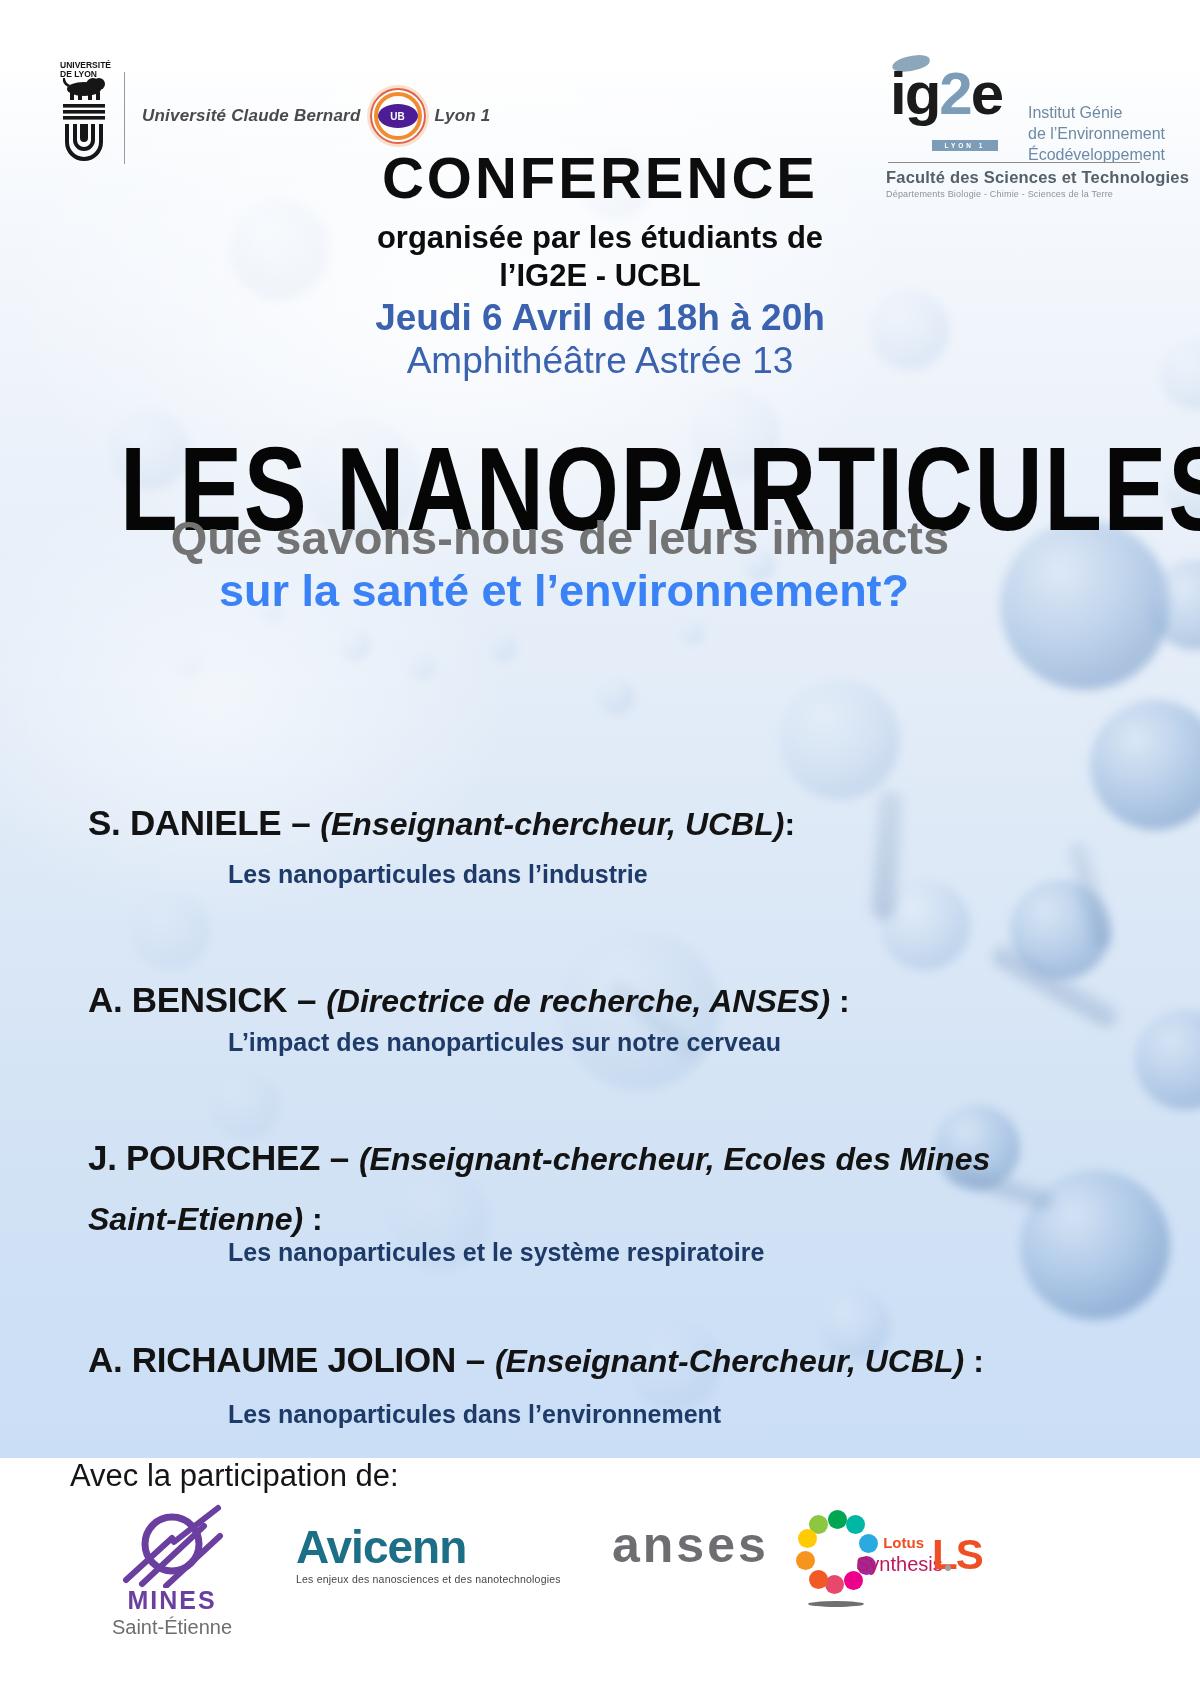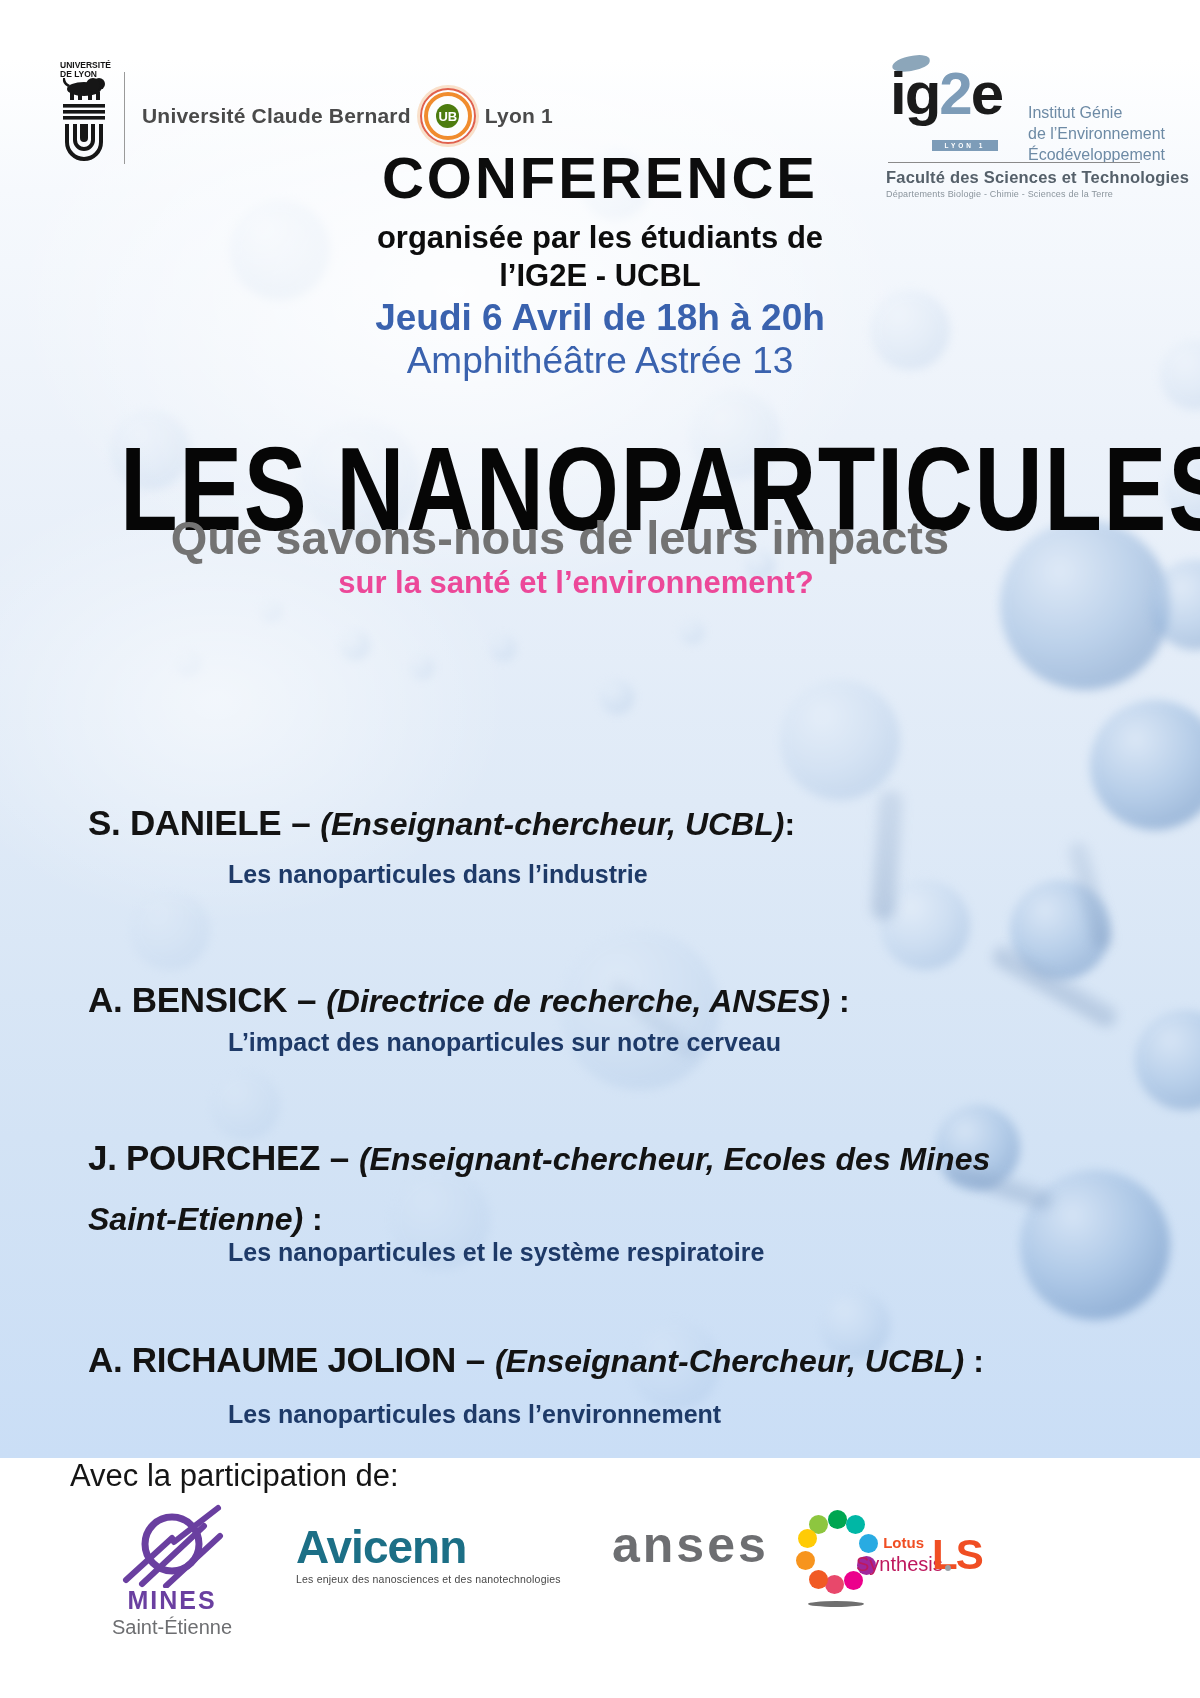--- a/index.html
+++ b/index.html
@@ -16,25 +16,25 @@
       radial-gradient(ellipse 420px 320px at 18% 48%, rgba(255,255,255,.55), rgba(255,255,255,0) 70%);}
   .sph{position:absolute;border-radius:50%;filter:blur(5px);
     background:radial-gradient(circle at 35% 30%, #eaf2fb 0%, #bcd2ec 45%, #8fb0d8 78%, rgba(143,176,216,0) 100%);}
   .sph.d{background:radial-gradient(circle at 35% 30%, #d7e5f6 0%, #9dbce0 45%, #6f95c4 80%, rgba(111,149,196,0) 100%);}
   .rod{position:absolute;border-radius:20px;filter:blur(6px);
     background:linear-gradient(180deg, rgba(160,184,214,.8), rgba(112,142,182,.8));}
   
   .udl{position:absolute;left:52px;top:58px;}
   .hdr-divider{position:absolute;left:124px;top:72px;width:1px;height:92px;background:#9a9a9a;}
   .ucbl{position:absolute;left:142px;top:88px;display:flex;align-items:center;gap:9px;}
-  .ucbl .lbl{font-size:21px;font-weight:bold;color:#4a4a4a;letter-spacing:.2px;}
+  .ucbl .lbl{font-size:17px;font-weight:bold;color:#4a4a4a;letter-spacing:.2px;font-style:italic;}
   .ucb-ring{width:52px;height:52px;border-radius:50%;border:2px solid #e0614d;display:flex;align-items:center;justify-content:center;
     box-shadow:0 0 0 3px rgba(240,140,46,.25);}
   .ucb-ring2{width:40px;height:40px;border-radius:50%;border:4px solid #f08c2e;display:flex;align-items:center;justify-content:center;}
-  .ucb-core{width:23px;height:24px;border-radius:50%;background:#4d7c0f;color:#fff;font-size:13px;font-weight:bold;
+  .ucb-core{width:40px;height:24px;border-radius:50%;background:#4c1d95;color:#fff;font-size:10px;font-weight:bold;
     display:flex;align-items:center;justify-content:center;}
   .ig2e{position:absolute;left:886px;top:56px;width:300px;}
   .ig2e-logotype{position:absolute;left:4px;top:8px;font-size:60px;font-weight:bold;letter-spacing:-2px;color:#1b1b1b;line-height:1;}
   .ig2e-logotype .two{color:#7d9cb8;}
   .ig2e-cloud{position:absolute;left:6px;top:0px;width:38px;height:15px;background:#8ca6ba;
     border-radius:60% 40% 55% 45%;transform:rotate(-8deg);}
   .ig2e-lyonbar{position:absolute;left:46px;top:84px;width:66px;height:11px;background:#7d9cb8;color:#fff;
     font-size:6.5px;font-weight:bold;letter-spacing:3px;text-align:center;line-height:11px;}
   .ig2e-inst{position:absolute;left:142px;top:46px;font-size:16px;color:#6d8aa5;line-height:1.32;}
   .ig2e-rule{position:absolute;left:2px;top:106px;width:252px;height:1px;background:#8a8a8a;}
@@ -44,21 +44,21 @@
   .intro{position:absolute;left:0;top:0;width:1115px;text-align:center;}
   .conf-title{position:absolute;left:0;top:144px;width:100%;font-size:58px;font-weight:800;letter-spacing:3px;color:#0d0d0d;}
   .org1{position:absolute;left:0;top:220px;width:100%;font-size:31px;font-weight:bold;color:#0d0d0d;}
   .org2{position:absolute;left:0;top:258px;width:100%;font-size:31px;font-weight:bold;color:#0d0d0d;}
   .date{position:absolute;left:0;top:297px;width:100%;font-size:37px;font-weight:bold;color:#3a62ae;}
   .venue{position:absolute;left:0;top:340px;width:100%;font-size:37px;font-weight:normal;color:#3a62ae;}
   
   .main-title{position:absolute;left:0;top:430px;width:1200px;text-align:center;font-size:118px;line-height:1;
     font-weight:800;color:#060606;letter-spacing:2px;transform:scaleX(.8);transform-origin:50% 50%;white-space:nowrap;}
   .q1{position:absolute;left:0;top:510px;width:1120px;text-align:center;font-size:47px;font-weight:800;color:#737373;}
-  .q2{position:absolute;left:16px;top:565px;width:1120px;text-align:center;font-size:31px;font-weight:800;color:#ec4899;}
+  .q2{position:absolute;left:4px;top:565px;width:1120px;text-align:center;font-size:45px;font-weight:800;color:#3b82f6;}
   
   .spk{position:absolute;left:88px;width:960px;font-weight:bold;color:#131313;line-height:54px;}
   .spk .name{font-size:35px;letter-spacing:-.3px;}
   .spk .sep{font-size:35px;}
   .spk .role{font-size:32px;font-style:italic;}
   .spk .suffix{font-size:32px;}
   .topic{position:absolute;left:228px;width:860px;font-size:25px;font-weight:bold;color:#1e3a68;}
   .s1n{top:796px;} .s1t{top:860px;}
   .s2n{top:973px;} .s2t{top:1028px;}
   .s3n{top:1131px;} .s3t{top:1238px;}

